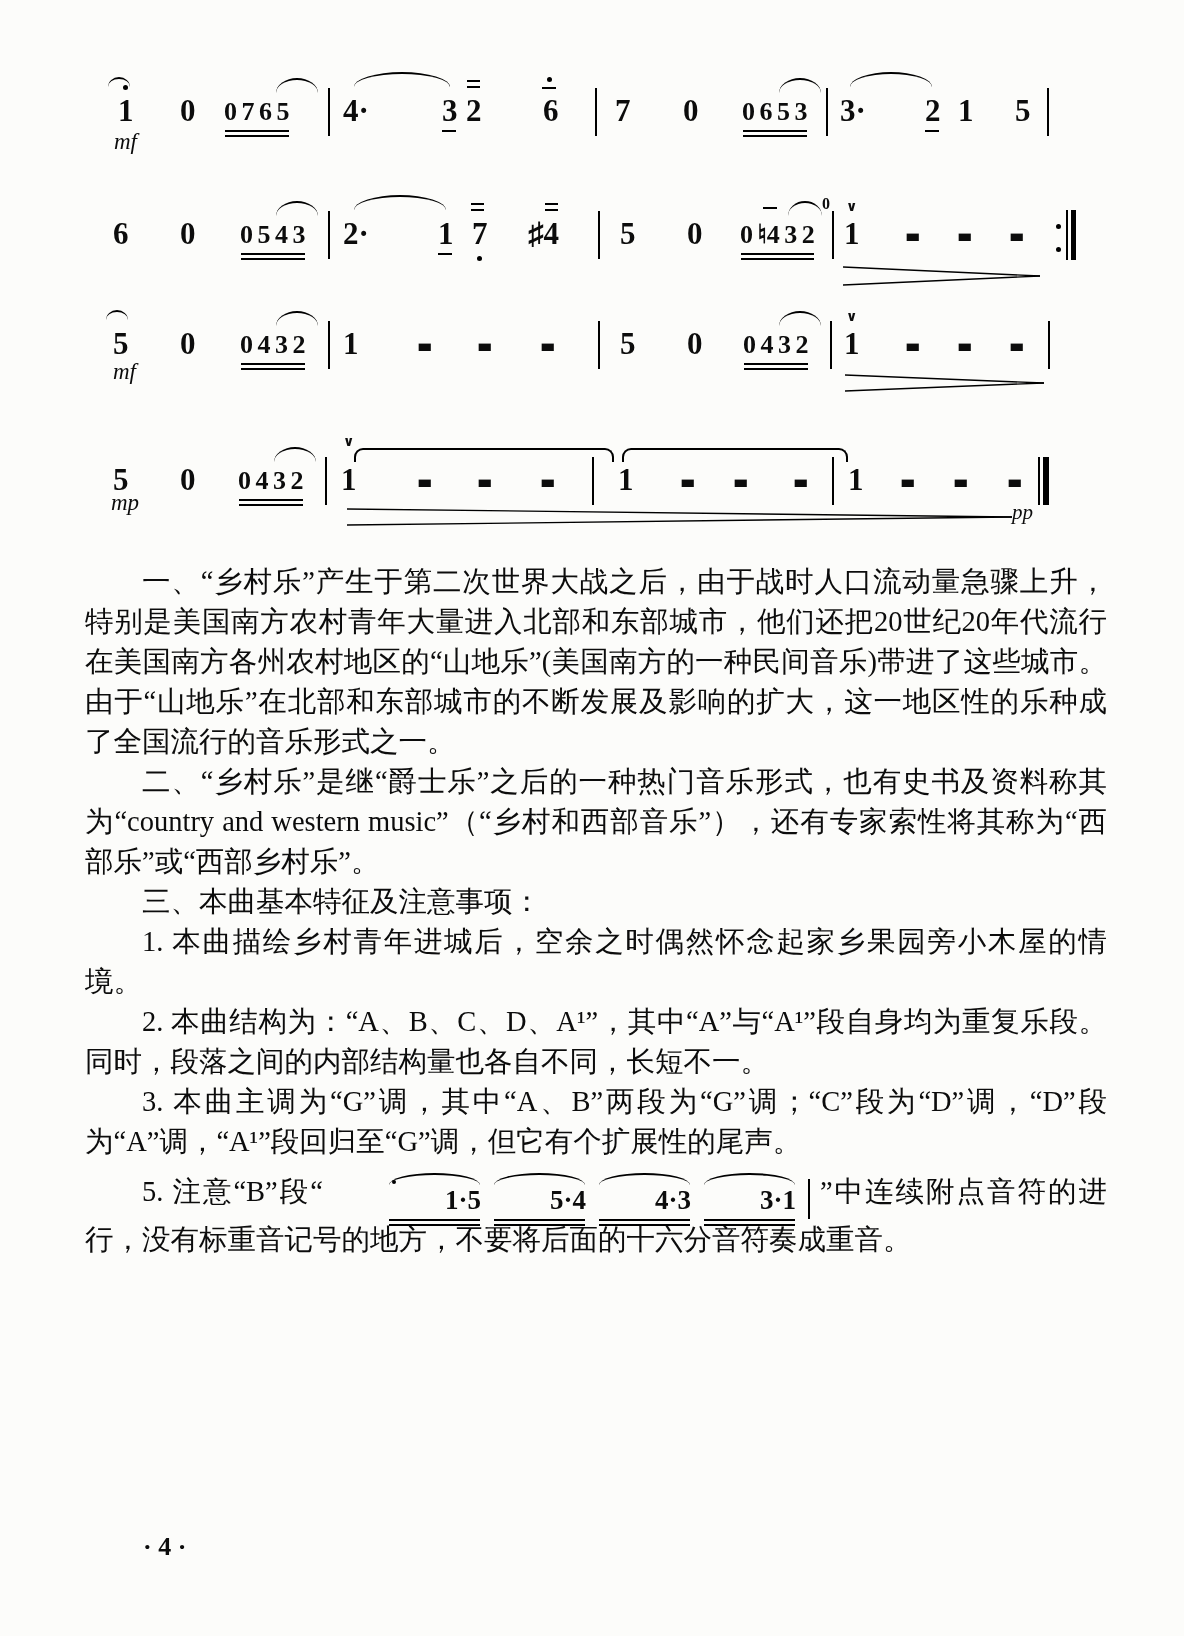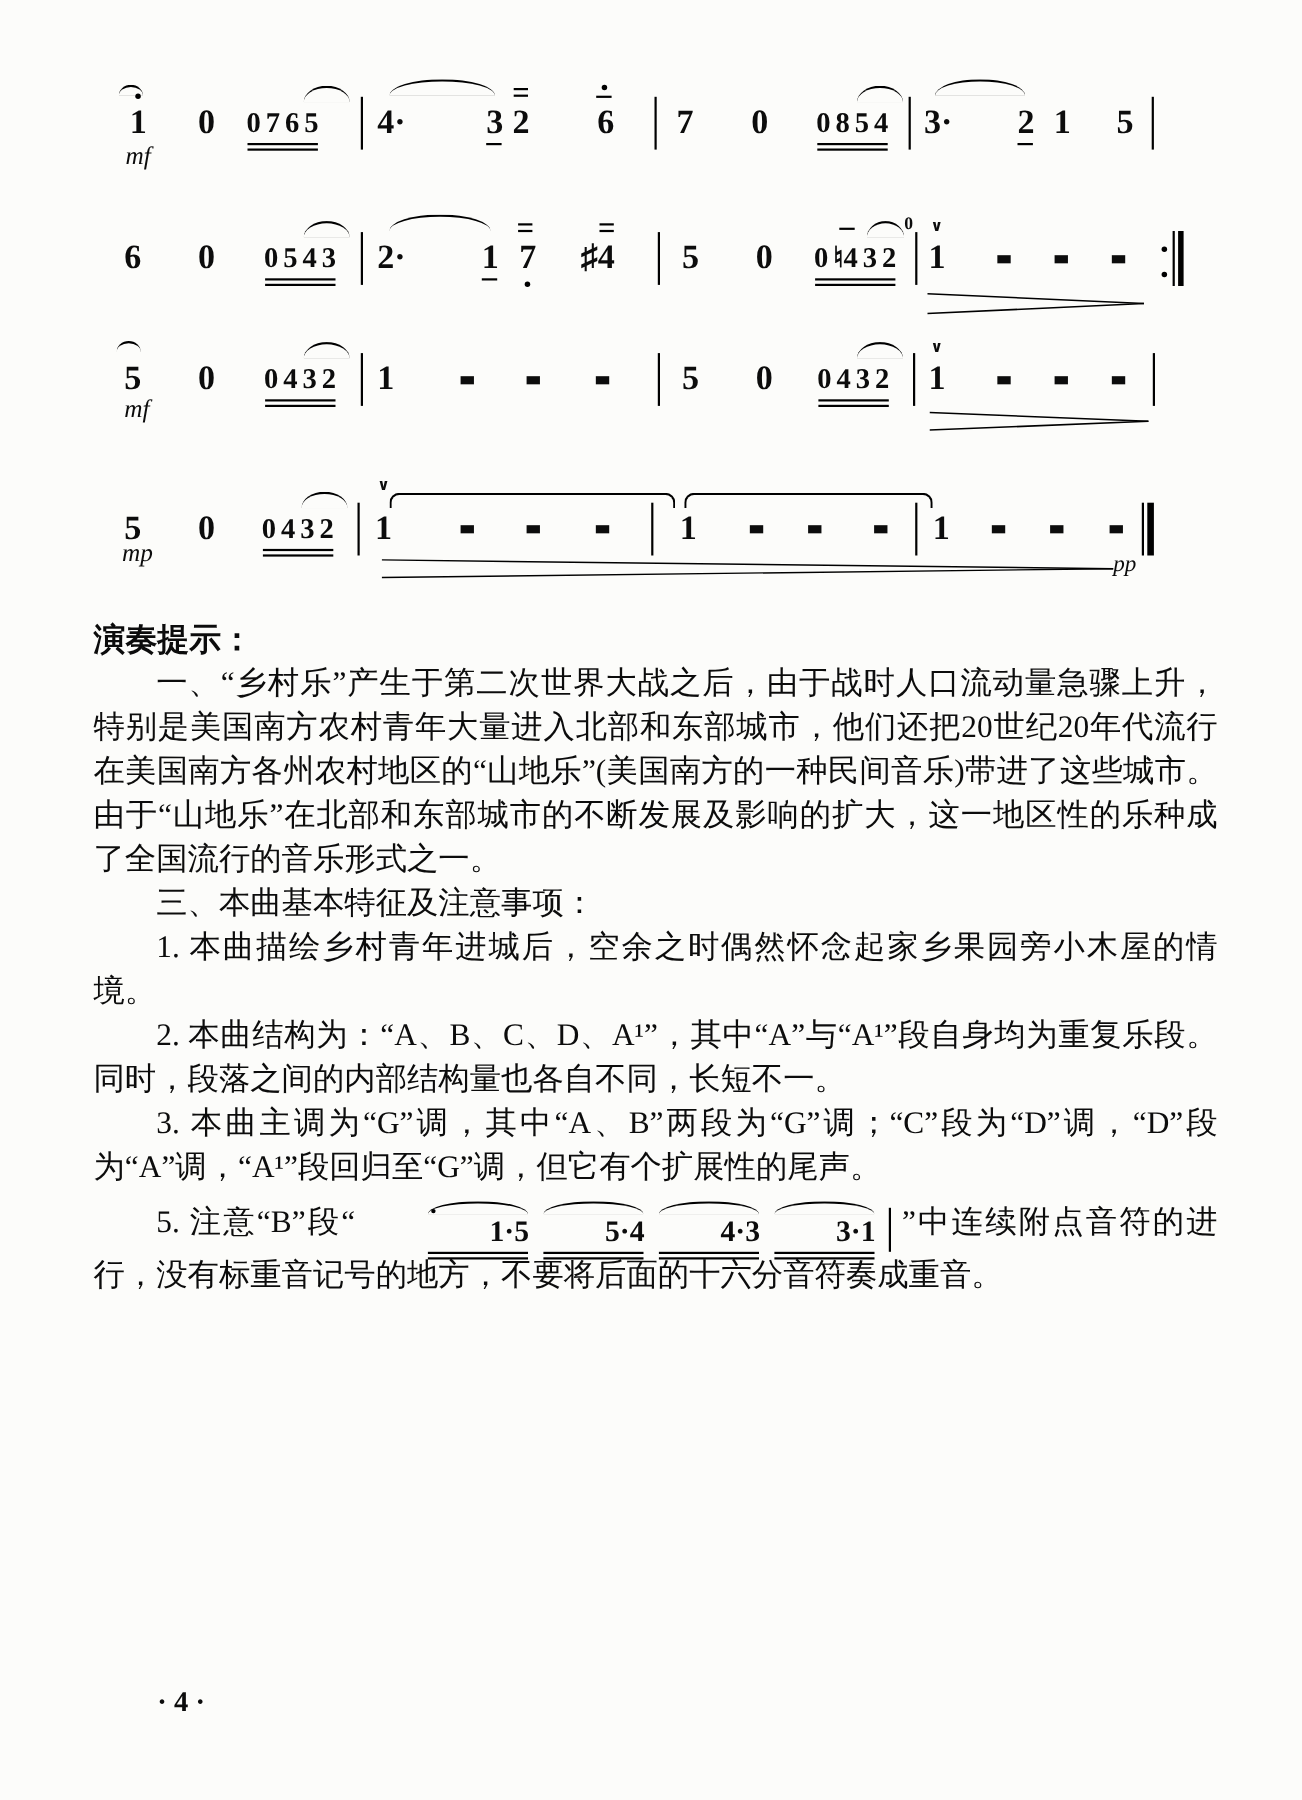--- a/index.html
+++ b/index.html
@@ -63,21 +63,21 @@
     <span class="slur" style="left:354px;top:72px;width:96px;"></span>
     <span class="n u1" style="left:442px;top:95px;">3</span>
     <span class="n" style="left:466px;top:95px;">2</span>
     <span class="ddash2" style="left:467px;top:80px;"></span>
     <span class="n" style="left:543px;top:95px;">6</span>
     <span class="dline" style="left:542px;top:87px;"></span>
     <span class="dot" style="left:547px;top:77px;"></span>
     <span class="bar" style="left:595px;top:88px;"></span>
     <span class="n" style="left:615px;top:95px;">7</span>
     <span class="n" style="left:683px;top:95px;">0</span>
-    <span class="grp u2" style="left:742px;top:97px;">0 8 5 4</span>
+    <span class="grp u2" style="left:742px;top:97px;">0 6 5 3</span>
     <span class="slur" style="left:779px;top:78px;width:42px;"></span>
     <span class="bar" style="left:826px;top:88px;"></span>
     <span class="n" style="left:840px;top:95px;">3·</span>
     <span class="slur" style="left:850px;top:72px;width:82px;"></span>
     <span class="n u1" style="left:925px;top:95px;">2</span>
     <span class="n" style="left:958px;top:95px;">1</span>
     <span class="n" style="left:1015px;top:95px;">5</span>
     <span class="bar" style="left:1047px;top:88px;"></span>
 
     <span class="n" style="left:113px;top:218px;">6</span>
@@ -169,22 +169,22 @@
     <span class="bar" style="left:1038px;top:457px;"></span>
     <span class="bar thick" style="left:1043px;top:457px;width:6px;"></span>
     <span class="dyn" style="left:1012px;top:502px;font-size:21px;">pp</span>
     <svg class="hp" style="left:347px;top:506px;" width="670" height="22">
       <line x1="0" y1="3" x2="665" y2="11" stroke="#000" stroke-width="1.3"></line>
       <line x1="0" y1="19" x2="665" y2="11" stroke="#000" stroke-width="1.3"></line>
     </svg>
   </div>
 
   <div class="notes">
-    <p class="hd">演奏提示：</p>
     <p class="ind">一、“乡村乐”产生于第二次世界大战之后，由于战时人口流动量急骤上升，特别是美国南方农村青年大量进入北部和东部城市，他们还把20世纪20年代流行在美国南方各州农村地区的“山地乐”(美国南方的一种民间音乐)带进了这些城市。由于“山地乐”在北部和东部城市的不断发展及影响的扩大，这一地区性的乐种成了全国流行的音乐形式之一。</p>
+    <p class="ind">二、“乡村乐”是继“爵士乐”之后的一种热门音乐形式，也有史书及资料称其为“country and western music”（“乡村和西部音乐”），还有专家索性将其称为“西部乐”或“西部乡村乐”。</p>
     <p class="ind">三、本曲基本特征及注意事项：</p>
     <p class="ind">1. 本曲描绘乡村青年进城后，空余之时偶然怀念起家乡果园旁小木屋的情境。</p>
     <p class="ind">2. 本曲结构为：“A、B、C、D、A¹”，其中“A”与“A¹”段自身均为重复乐段。同时，段落之间的内部结构量也各自不同，长短不一。</p>
     <p class="ind">3. 本曲主调为“G”调，其中“A、B”两段为“G”调；“C”段为“D”调，“D”段为“A”调，“A¹”段回归至“G”调，但它有个扩展性的尾声。</p>
 
     <p class="ind" style="margin-top:10px;">
       <span>5. 注意“B”段“</span><span class="im"><span class="ig u2"><i class="slur-i"></i><span class="dot-hi"></span><span>1·5</span></span><span class="ig u2"><i class="slur-i"></i><span>5·4</span></span><span class="ig u2"><i class="slur-i"></i><span>4·3</span></span><span class="ig u2"><i class="slur-i"></i><span>3·1</span></span><span class="ibar"></span></span><span>”中连续附点音符的进行，没有标重音记号的地方，不要将后面的十六分音符奏成重音。</span>
     </p>
 
   </div>

